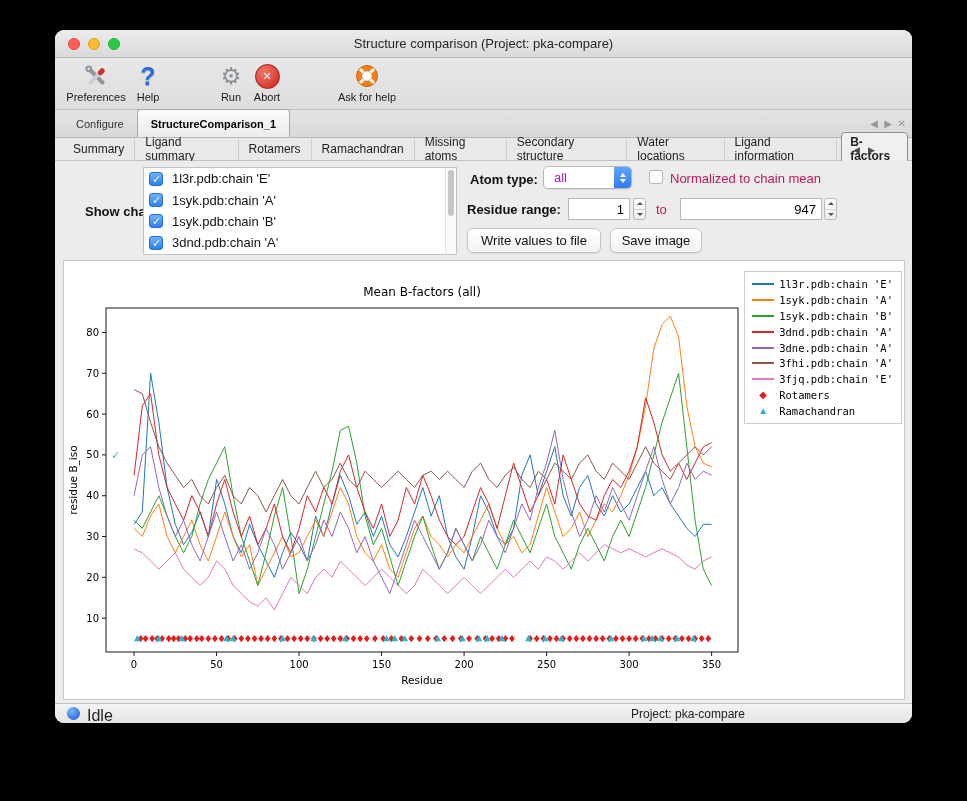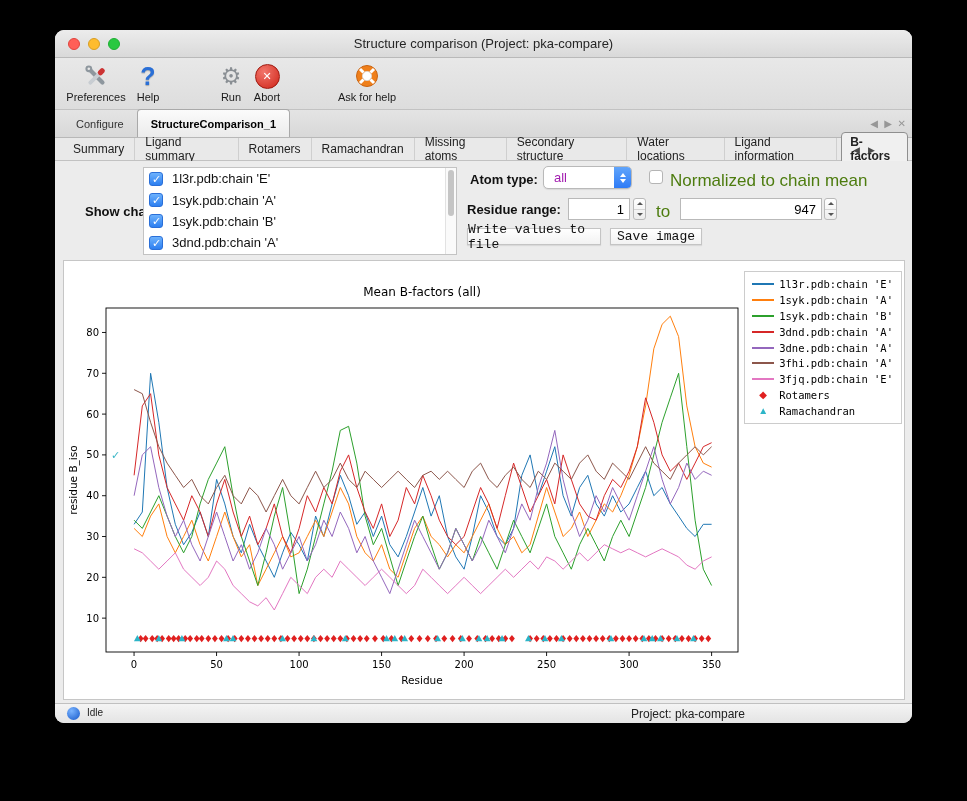--- a/index.html
+++ b/index.html
@@ -38,21 +38,21 @@
   .tabrow2{position:absolute;top:108px;left:0;right:0;height:23px;background:#e9e9e9;
            border-bottom:1px solid #c2c2c2;display:flex;align-items:center;padding-left:8px;box-sizing:border-box;}
   .tab2{display:flex;align-items:center;height:100%;padding:0 10px;border-right:1px solid #cfcfcf;
         font-size:12px;color:#222;}
   .tab2.active{font-weight:bold;height:auto;border:1px solid #8f8f8f;border-radius:4px;margin:4px 4px;
                padding:2px 8px;background:#f0f0f0;}
   .nav2{position:absolute;top:7px;font-size:9px;color:#4a4a4a;}
   
   .controls{position:absolute;top:131px;left:0;right:0;height:99px;background:#ececec;}
   .ctl-label{position:absolute;font-size:13px;font-weight:bold;color:#111;}
-  .ctl-text{position:absolute;font-size:17px;color:#4d7c0f;text-align:right;}
+  .ctl-text{position:absolute;font-size:13px;color:#be185d;text-align:right;}
   #chainList{position:absolute;left:88px;top:6px;width:312px;height:86px;background:#fff;
              border:1px solid #c3c3c3;overflow:hidden;box-sizing:content-box;}
   .chain-row{display:flex;align-items:center;height:21.4px;padding-left:5px;}
   .cb{width:14px;height:14px;border-radius:3px;background:linear-gradient(#6db2fd,#2d7ff0);
       border:1px solid #2a6fd8;position:relative;box-sizing:border-box;flex:0 0 auto;}
   .cb.un{background:#fff;border:1px solid #b5b5b5;}
   .cb.checked::after{content:"✓";position:absolute;color:#fff;font-size:11px;font-weight:bold;left:2px;top:-1px;line-height:14px;}
   .chain-label{margin-left:9px;font-size:13px;color:#111;white-space:nowrap;}
   .list-scroll{position:absolute;right:0;top:0;bottom:0;width:10px;border-left:1px solid #e2e2e2;background:#fafafa;}
   .list-thumb{position:absolute;left:1.5px;top:2px;width:6px;height:46px;border-radius:3px;background:#c5c5c5;}
@@ -64,40 +64,40 @@
   .dd-up{width:0;height:0;border-left:3.5px solid transparent;border-right:3.5px solid transparent;border-bottom:4px solid #fff;}
   .dd-down{width:0;height:0;border-left:3.5px solid transparent;border-right:3.5px solid transparent;border-top:4px solid #fff;}
   .field{position:absolute;height:22px;background:#fff;border:1px solid #b9b9b9;font-size:13px;text-align:right;
          padding:0 5px;box-sizing:border-box;font-family:inherit;color:#000;}
   .stepper{position:absolute;width:13px;height:22px;background:linear-gradient(#fff,#ededed);
            border:1px solid #b9b9b9;border-radius:3px;display:flex;flex-direction:column;box-sizing:border-box;}
   .step-up,.step-down{flex:1;display:flex;align-items:center;justify-content:center;}
   .step-up{border-bottom:1px solid #d5d5d5;}
   .step-up::after{content:"";width:0;height:0;border-left:3px solid transparent;border-right:3px solid transparent;border-bottom:3.5px solid #555;}
   .step-down::after{content:"";width:0;height:0;border-left:3px solid transparent;border-right:3px solid transparent;border-top:3.5px solid #555;}
-  .btn{position:absolute;height:17px;background:linear-gradient(#ffffff,#f2f2f2);border:1px solid #c4c4c4;
-       border-radius:0;font-size:13px;color:#111;display:flex;align-items:center;justify-content:center;
-       box-shadow:0 1px 1px rgba(0,0,0,.08);font-family:Liberation Mono, monospace;box-sizing:border-box;}
+  .btn{position:absolute;height:25px;background:linear-gradient(#ffffff,#f2f2f2);border:1px solid #c4c4c4;
+       border-radius:6px;font-size:13px;color:#111;display:flex;align-items:center;justify-content:center;
+       box-shadow:0 1px 1px rgba(0,0,0,.08);font-family:Liberation Sans, sans-serif;box-sizing:border-box;}
   
   .chart-panel{position:absolute;top:230px;left:8px;width:842px;height:440px;background:#fff;
                border:1px solid #c6c6c6;box-sizing:border-box;}
   #plot{position:absolute;left:0;top:0;width:840px;height:438px;}
   #legend{position:absolute;top:10px;right:2px;background:#fff;border:1px solid #ccc;
           padding:5px 8px 5px 6px;display:flex;flex-direction:column;gap:1px;}
   .lg-row{display:flex;align-items:center;height:14.8px;}
   .lg-samp{width:24px;display:flex;align-items:center;justify-content:center;flex:0 0 auto;}
   .lg-line{width:22px;height:2px;display:block;}
   .lg-mark{font-size:10px;line-height:1;}
   .lg-label{font-family:"DejaVu Sans Mono",monospace;font-size:10.5px;color:#000;margin-left:4px;white-space:nowrap;}
   
   .statusbar{position:absolute;bottom:0;left:0;right:0;height:20px;background:linear-gradient(#f4f4f4,#e4e4e4);
              border-top:1px solid #c0c0c0;box-sizing:border-box;}
   .status-dot{position:absolute;left:12px;top:3px;width:13px;height:13px;border-radius:50%;
               background:radial-gradient(circle at 35% 30%,#7ab4ff,#1457c9);}
-  .status-text{position:absolute;left:32px;top:2.5px;font-size:10px;color:#222;text-align:right;}
+  .status-text{position:absolute;left:32px;top:2.5px;font-size:16px;color:#222;text-align:right;}
   .project-text{position:absolute;right:167px;top:2.5px;font-size:12px;color:#222;}
 </style>
 </head>
 <body>
 
 <div class="window">
 
   <div class="titlebar">
     <span class="tl red"></span>
     <span class="tl yellow"></span>

